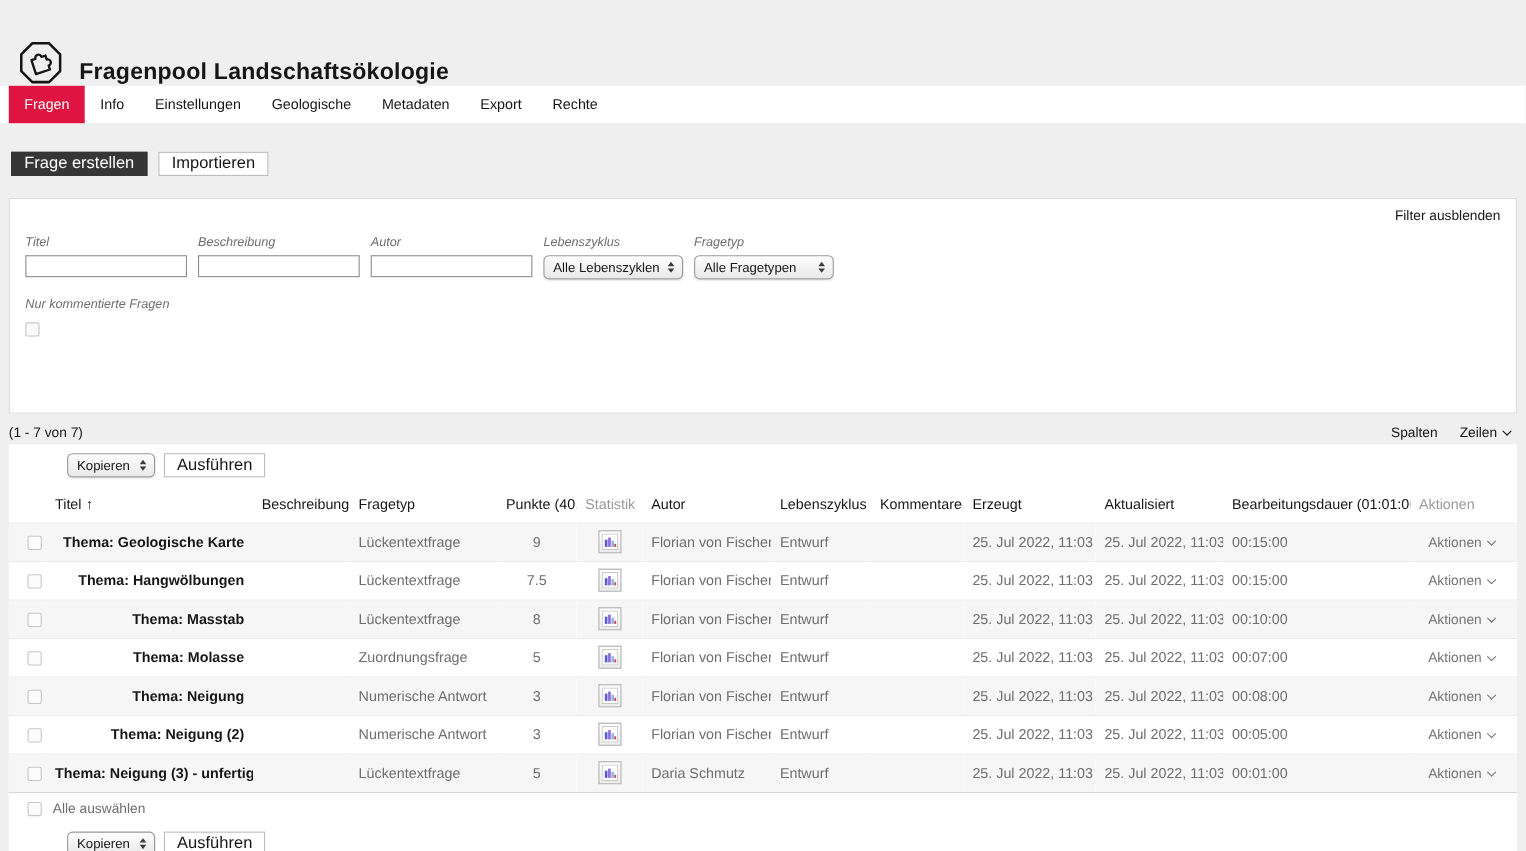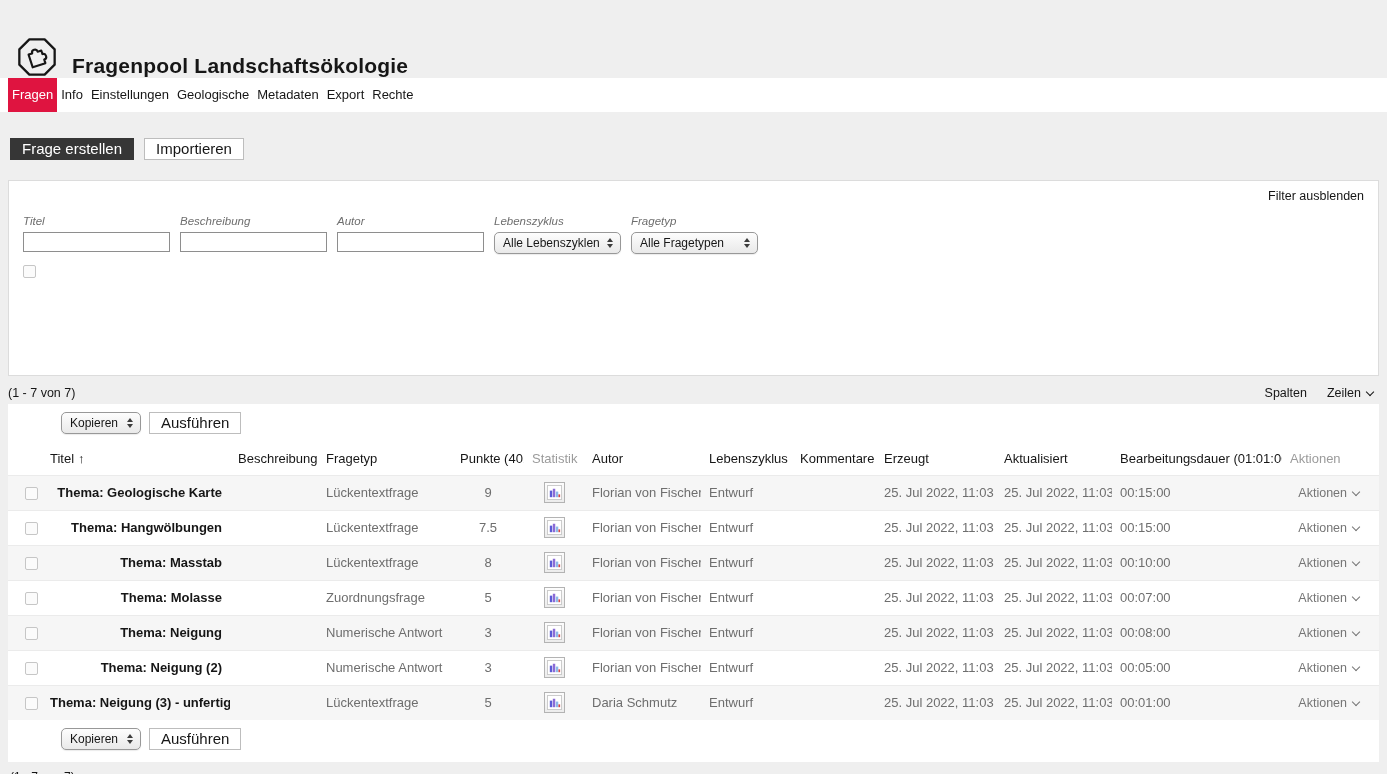--- a/index.html
+++ b/index.html
@@ -11,21 +11,21 @@
     overflow:hidden;
     position:relative;
   }
   
   .app-header { height:78px; display:flex; align-items:flex-end; padding-left:16px; }
   .app-logo { width:42px; height:42px; margin-right:14px; flex:0 0 auto; }
   .app-title { font-size:21px; font-weight:bold; letter-spacing:.2px; }
 
   
   .tabbar { background:#fff; height:34px; display:flex; padding-left:8px; }
-  .tab { font-size:13px; line-height:34px; padding:0 4px; color:#161616; cursor:pointer; white-space:nowrap; }
+  .tab { font-size:13px; line-height:34px; padding:0 14px; color:#161616; cursor:pointer; white-space:nowrap; }
   .tab.active { background:#df1440; color:#fff; }
 
   
   .btn { display:inline-block; font-size:15px; line-height:20px; padding:0 11px; border:1px solid #bdbdbd;
          background:#fff; color:#161616; cursor:pointer; white-space:nowrap; }
   .btn.dark { background:#363636; border-color:#363636; color:#fff; }
   .toolbar { margin:26px 0 0 10px; display:flex; gap:10px; }
 
   
   .filter-panel { position:relative; margin:20px 8px 0; background:#fff; border:1px solid #dcdcdc;
@@ -128,20 +128,21 @@
       </div>
     </div>
     <div class="ffield">
       <span class="flabel">Fragetyp</span>
       <div class="fselect">
         <span>Alle Fragetypen</span>
         <span class="updown"></span>
       </div>
     </div>
   </div>
+  <div class="fcheck-label">Nur kommentierte Fragen</div>
   <div class="filter-cb"><input class="cb" type="checkbox" style=""></div>
 </div>
 
 <div class="table-meta">
   <span>(1 - 7 von 7)</span>
   <div class="meta-right">
     <span class="meta-link">Spalten</span>
     <span class="meta-link"><span>Zeilen</span><span class="chev"></span></span>
   </div>
 </div>
@@ -347,20 +348,24 @@
         <td>Entwurf</td>
         <td></td>
         <td>25. Jul 2022, 11:03</td>
         <td>25. Jul 2022, 11:03</td>
         <td>00:01:00</td>
         <td class="actions"><span class="row-action"><span>Aktionen</span><span class="chev"></span></span></td>
       </tr>
     </tbody>
   </table>
 
+  <div class="select-all-row">
+    <input class="cb" type="checkbox" style="">
+    <span>Alle auswählen</span>
+  </div>
 
   <div class="bulk">
     <div class="fselect small">
       <span>Kopieren</span>
       <span class="updown"></span>
     </div>
     <button class="btn">Ausführen</button>
   </div>
 </div>
 

